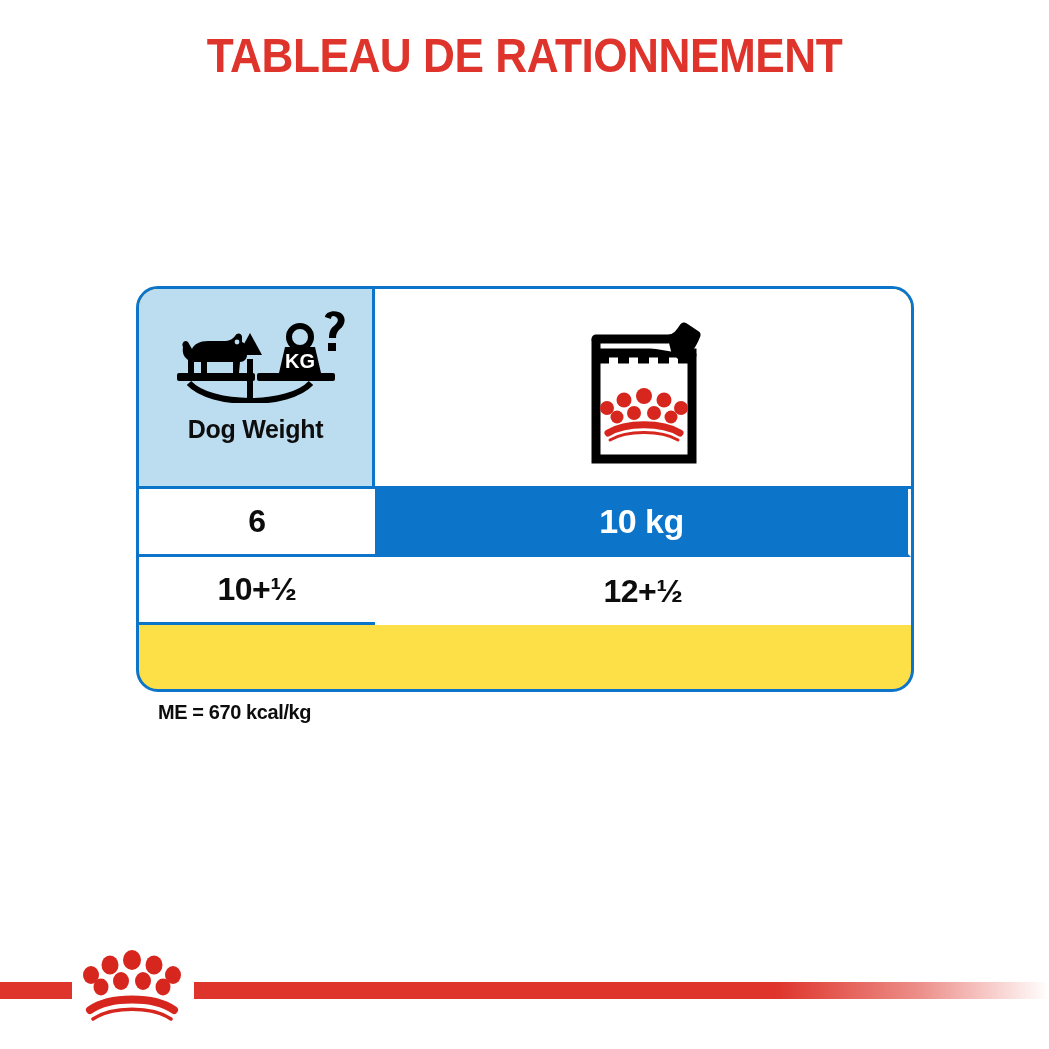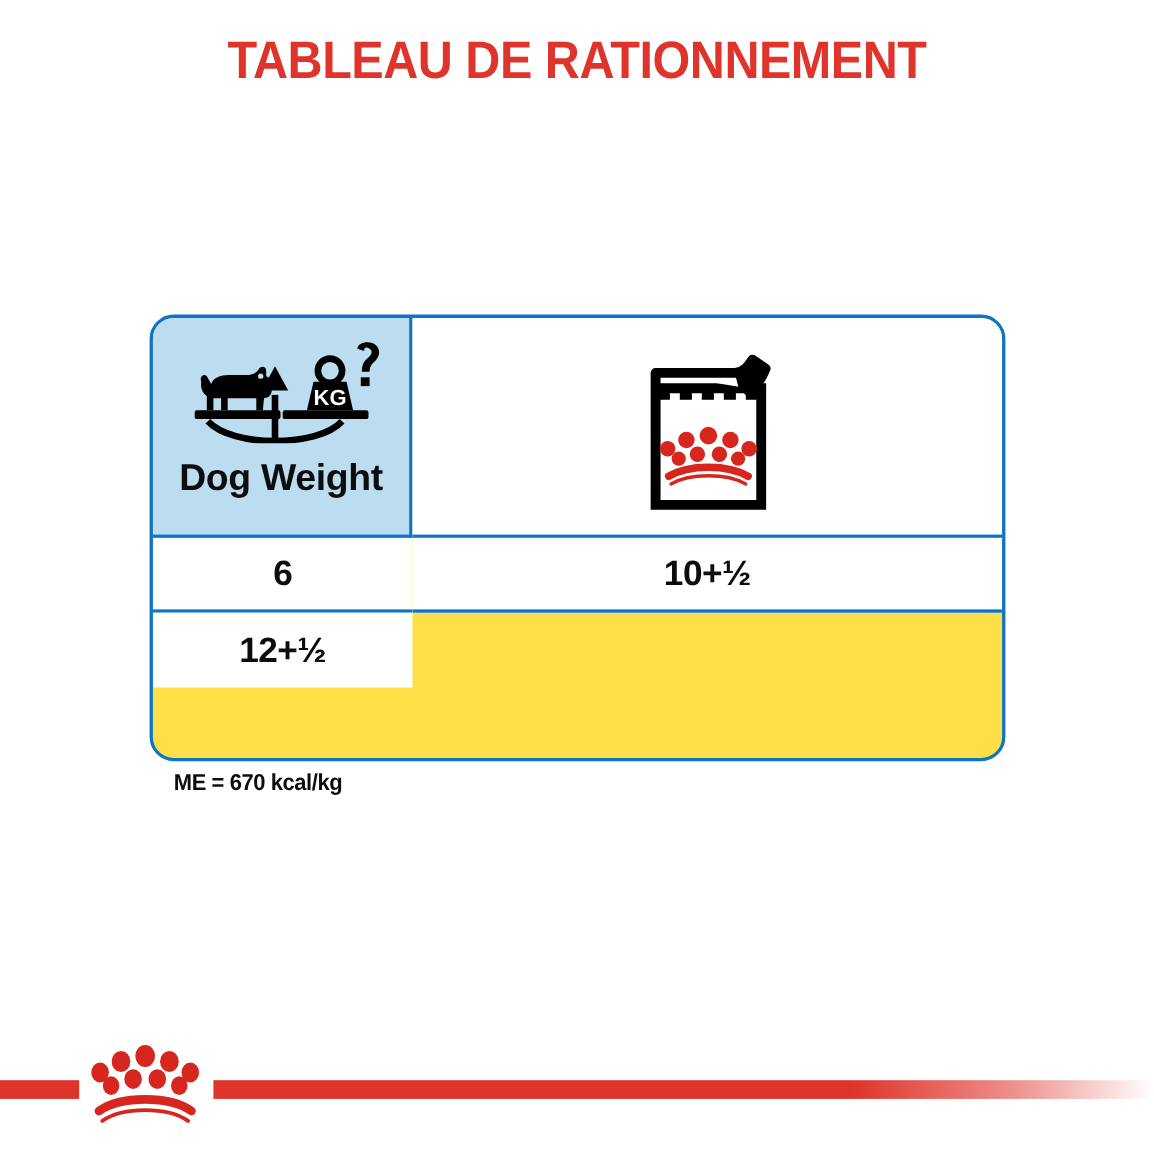--- a/index.html
+++ b/index.html
@@ -67,21 +67,21 @@
     border-bottom: 3px solid #0C74C9;
     display: flex;
     flex-direction: column;
     align-items: center;
     justify-content: flex-start;
     padding-top: 22px;
   }
   .hdr-weight .scale-icon { width: 190px; height: 90px; }
   .hdr-weight .hdr-label {
     margin-top: 14px;
-    font-size: 34px;
+    font-size: 25px;
     font-weight: bold;
     color: #0d0d0d;
     letter-spacing: -0.3px;
   }
 
   .hdr-product {
     background: #ffffff;
     border-bottom: 3px solid #0C74C9;
     display: flex;
     align-items: center;
@@ -239,20 +239,23 @@
             <path d="M26 127 C 43 117, 77 117, 94 127" fill="none" stroke="#D6261E" stroke-width="3" stroke-linecap="round"></path>
           </g>
         </svg>
       </span>
     </div>
 
     <div class="cell value-cell r1">
       <span>6</span>
     </div>
 
+    <div class="cell weight-cell r2">
+      <span>10 kg</span>
+    </div>
     <div class="cell value-cell r2">
       <span>10+½</span>
     </div>
 
     <div class="cell value-cell r3">
       <span>12+½</span>
     </div>
 
   </div>
 </div>

